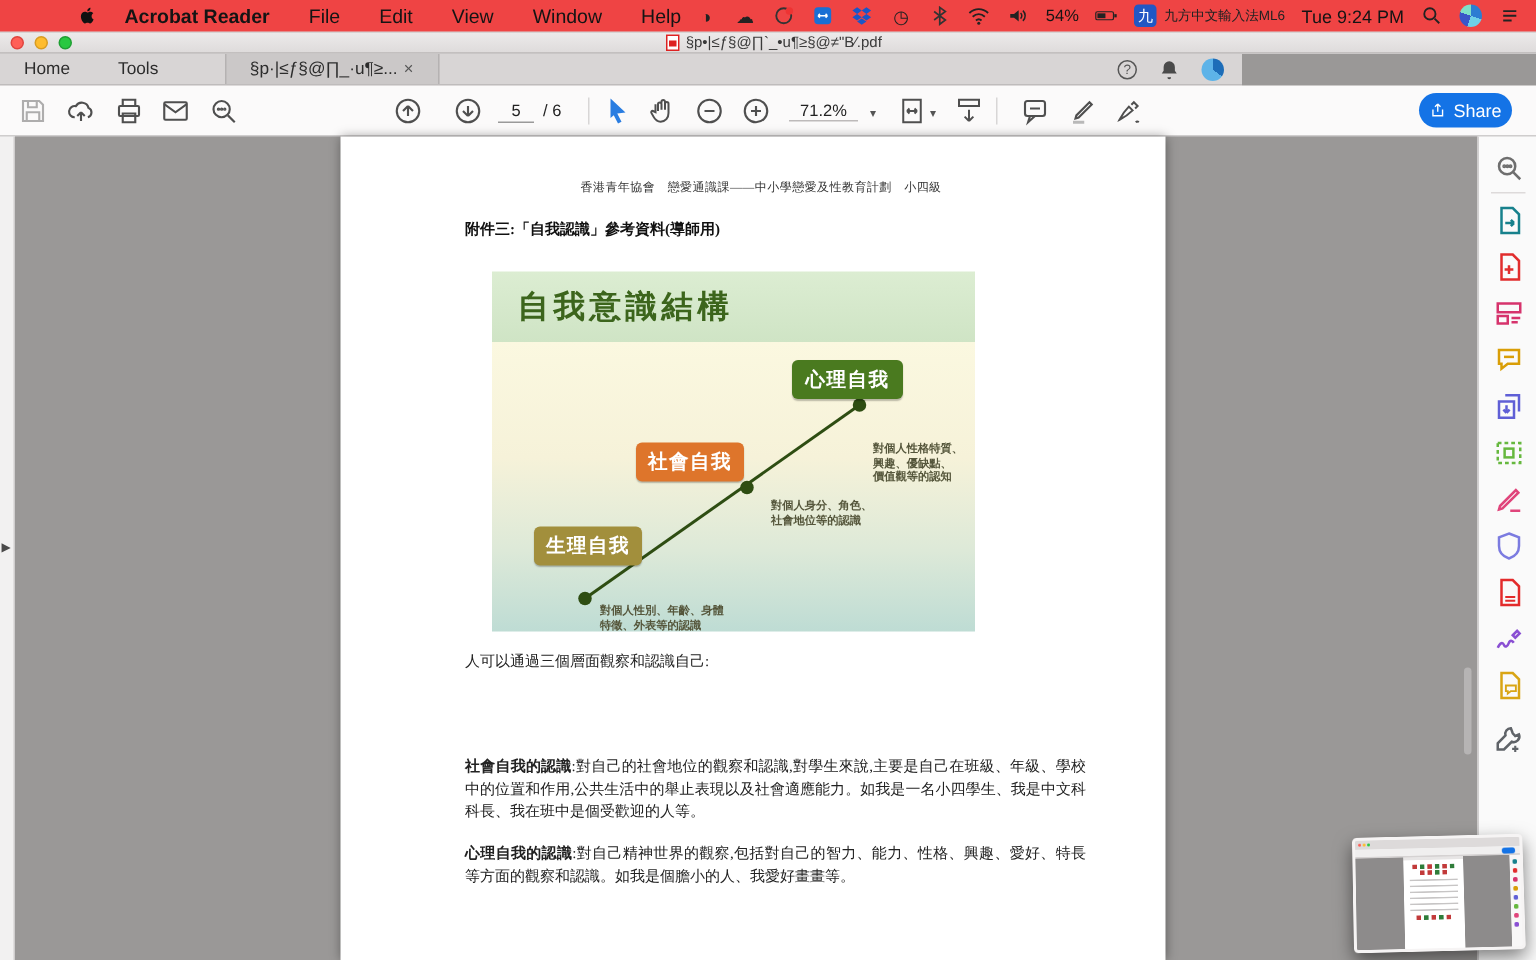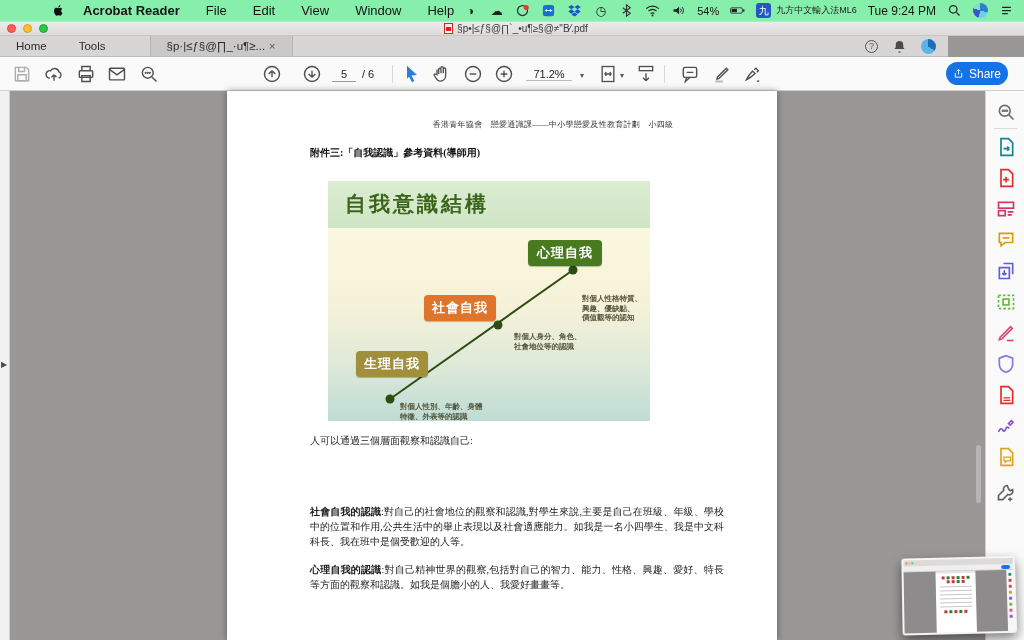--- a/index.html
+++ b/index.html
@@ -1,21 +1,21 @@
 <!DOCTYPE html>
 <html><head>
 <meta charset="utf-8">
 <style>
   * { margin:0; padding:0; box-sizing:border-box; }
   html,body { width:1024px; height:640px; overflow:hidden; }
   body { font-family:"Liberation Sans","DejaVu Sans",sans-serif; background:#9a9897; position:relative; }
   .abs { position:absolute; }
 
   
-  #menubar { left:0; top:0; width:1024px; height:22px; background:#86efac; border-bottom:1px solid #d7d3d3;
+  #menubar { left:0; top:0; width:1024px; height:22px; background:#ef4444; border-bottom:1px solid #d7d3d3;
              display:flex; align-items:center; font-size:13px; color:#141414; }
   #menubar .apple { margin-left:52px; width:13px; height:15px; }
   #menubar .appname { font-weight:bold; margin-left:18px; }
   #menubar .mitem { margin-left:26px; }
   #menu-status { margin-left:auto; display:flex; align-items:center; gap:11px; margin-right:10px; font-size:11px; }
   .sticon { width:15px; height:15px; display:inline-flex; align-items:center; justify-content:center; font-size:12px; color:#222; }
   .badge-ime { background:#2257c4; color:#fff; width:15px; height:15px; border-radius:3px;
                display:inline-flex; align-items:center; justify-content:center; font-size:10px; }
   .ime-label { font-size:9px; color:#222; margin-left:-6px; }
   .clock { font-size:12px; }
@@ -24,21 +24,21 @@
   
   #titlebar { left:0; top:22px; width:1024px; height:14px; background:linear-gradient(#eceaea,#dedbdb);
               border-bottom:1px solid #c9c6c6; display:flex; align-items:center; }
   .tl { width:9px; height:9px; border-radius:50%; margin-left:7px; }
   .tl.red{ background:#ff5f57; border:0.5px solid #e0443e;} .tl.yellow{ background:#febc2e; border:0.5px solid #d89c22;} .tl.green{ background:#28c840; border:0.5px solid #1f9f33;}
   #titlebar .doc-title { margin:0 auto; display:flex; align-items:center; gap:4px; font-size:10px; color:#3a3a3a; transform:translateX(-20px); }
   .pdficon { width:9px; height:11px; border:1px solid #d22; position:relative; background:#fff; }
   .pdficon:after{ content:""; position:absolute; left:1px; top:3px; width:5px; height:4px; background:#d22; }
 
   
-  #tabbar { left:0; top:36px; width:948px; height:21px; background:#d8d5d5; border-bottom:1px solid #bfbcbc;
+  #tabbar { left:0; top:36px; width:828px; height:21px; background:#d8d5d5; border-bottom:1px solid #bfbcbc;
             display:flex; align-items:stretch; font-size:11.5px; color:#2c2c2c; }
   .tab { display:flex; align-items:center; padding:0 16px; }
   .tab.doc { background:#cbc8c8; border-left:1px solid #b5b2b2; border-right:1px solid #b5b2b2; margin-left:28px; gap:4px; }
   .tab .x { color:#555; font-size:11px; }
   #tabbar-right { margin-left:auto; display:flex; align-items:center; gap:14px; margin-right:12px; }
   .helpq { width:13px; height:13px; border:1.2px solid #555; border-radius:50%; font-size:9px; color:#555;
            display:flex; align-items:center; justify-content:center; }
   .avatar { width:15px; height:15px; border-radius:50%; background:conic-gradient(#1d6db8 0 35%, #5db3e8 35%); }
 
   
@@ -60,21 +60,21 @@
   #scroll-handle { left:976px; top:445px; width:5px; height:58px; background:#b6b4b4; border-radius:3px; }
 
   
   #tools-sidebar { left:985px; top:91px; width:39px; height:549px; background:#fafafa; border-left:1px solid #d2d0d0; }
   .stool { position:absolute; left:10px; width:20px; height:20px; }
   .sdivider { position:absolute; left:8px; width:23px; height:1px; background:#dddada; }
 
   
   #page { left:227px; top:91px; width:550px; height:549px; background:#fff; box-shadow:0 0 7px rgba(0,0,0,.4);
           font-family:"Liberation Serif","DejaVu Serif",serif; color:#222; }
-  #pg-header { position:absolute; left:160px; top:28px; width:332px; font-size:8px; color:#333; letter-spacing:.3px;text-align:center; }
+  #pg-header { position:absolute; left:160px; top:28px; width:332px; font-size:8px; color:#333; letter-spacing:.3px; }
   #pg-title  { position:absolute; left:83px; top:55px; font-size:10px; font-weight:bold; color:#111; }
   #pg-intro  { position:absolute; left:83px; top:343px; font-size:10px; }
   .pg-para   { position:absolute; left:83px; width:414px; font-size:10px; line-height:15px; text-align:justify; }
   .pg-para b { font-weight:bold; }
   #para-1 { top:370px; } #para-2 { top:413px; } #para-3 { top:471px; }
 
   
   #diagram { position:absolute; left:101px; top:90px; width:322px; height:240px; font-family:"Liberation Sans","DejaVu Sans",sans-serif; }
   #diag-band { position:absolute; left:0; top:0; width:322px; height:47px; background:linear-gradient(#dcedd2,#cfe4c5); }
   #diag-title { position:absolute; left:17px; top:9px; font-size:21px; font-weight:bold; color:#3c651c; letter-spacing:3px; }

